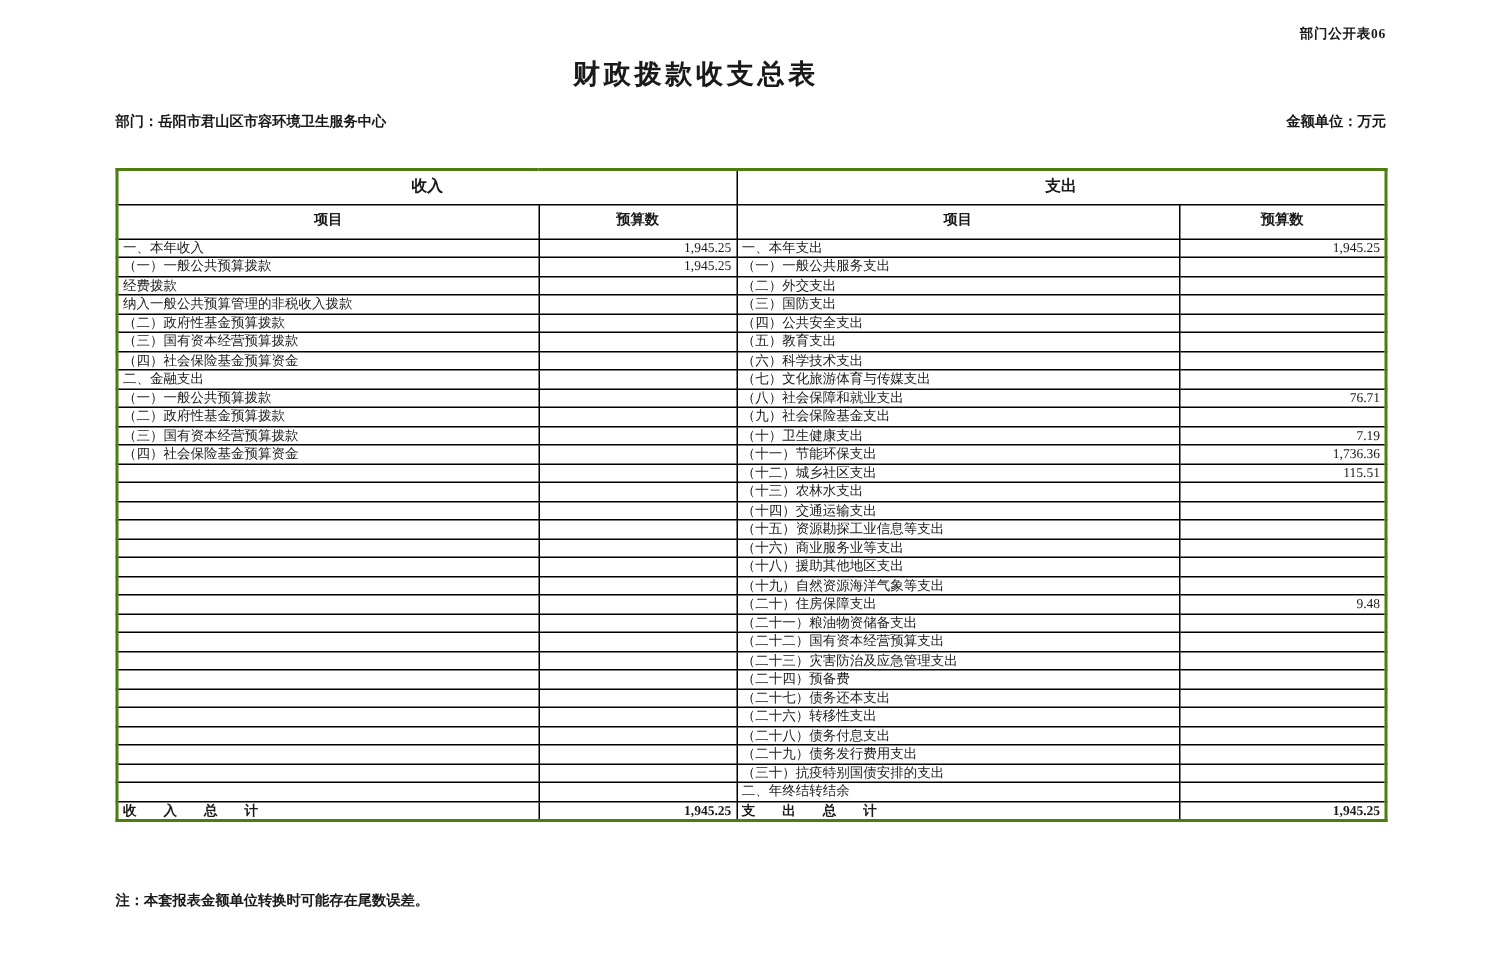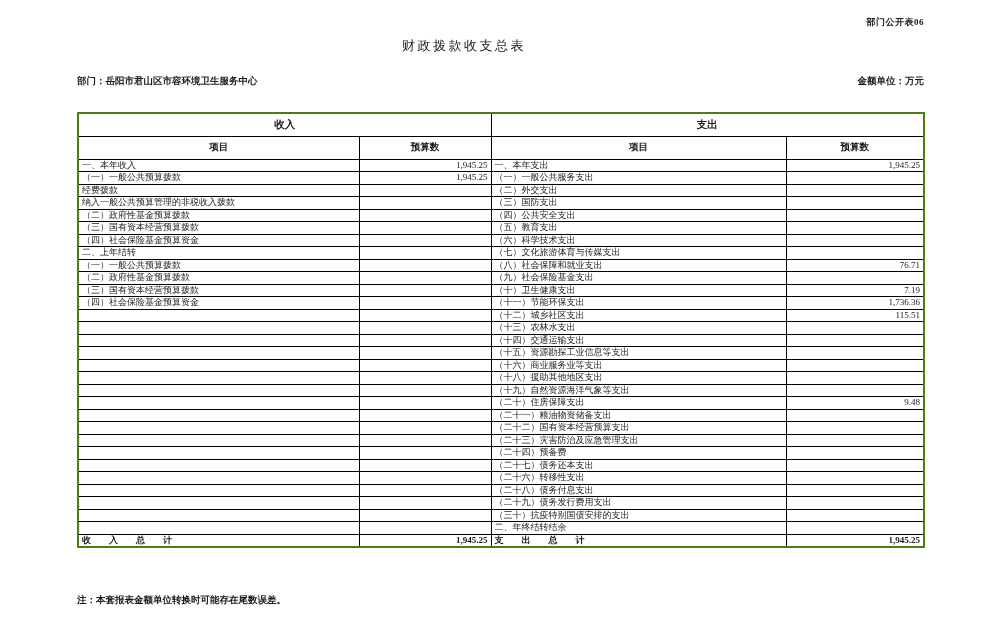--- a/index.html
+++ b/index.html
@@ -17,22 +17,22 @@
     font-size: 9px;
     font-weight: bold;
     letter-spacing: 0.5px;
   }
   .title {
     position: absolute;
     top: 37px;
     left: 0;
     width: 928px;
     text-align: center;
-    font-size: 13px;
-    font-weight: normal;
+    font-size: 18px;
+    font-weight: bold;
     letter-spacing: 2.5px;
   }
   .meta-line {
     position: absolute;
     top: 75px;
     left: 77px;
     right: 76px;
     height: 13px;
   }
   .dept {
@@ -162,21 +162,21 @@
         <td class="item mid-border">（五）教育支出</td>
         <td class="val"></td>
       </tr>
       <tr>
         <td class="item">（四）社会保险基金预算资金</td>
         <td class="val"></td>
         <td class="item mid-border">（六）科学技术支出</td>
         <td class="val"></td>
       </tr>
       <tr>
-        <td class="item">二、上年结转</td>
+        <td class="item">二、金融支出</td>
         <td class="val"></td>
         <td class="item mid-border">（七）文化旅游体育与传媒支出</td>
         <td class="val"></td>
       </tr>
       <tr>
         <td class="item">（一）一般公共预算拨款</td>
         <td class="val"></td>
         <td class="item mid-border">（八）社会保障和就业支出</td>
         <td class="val">76.71</td>
       </tr>

